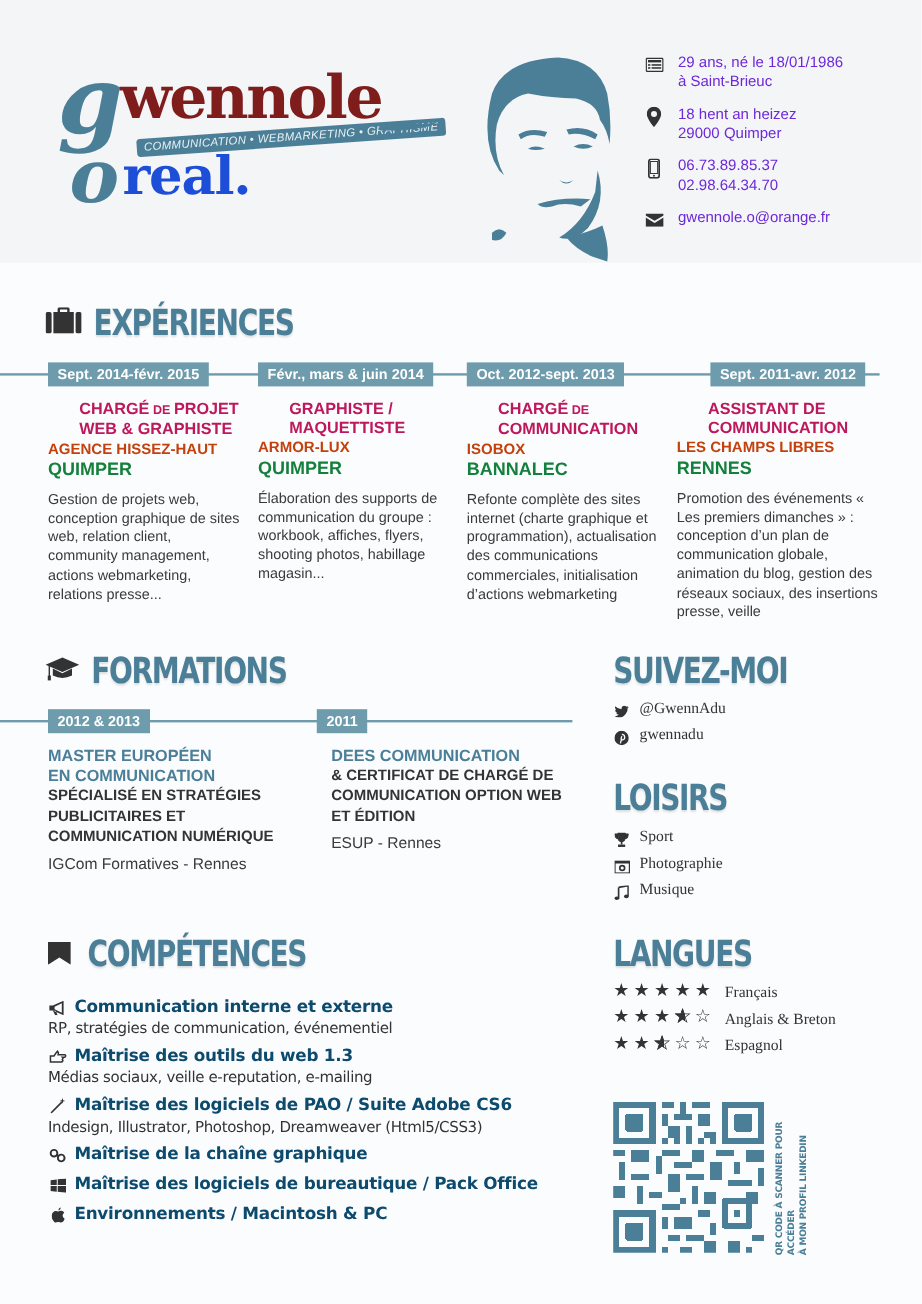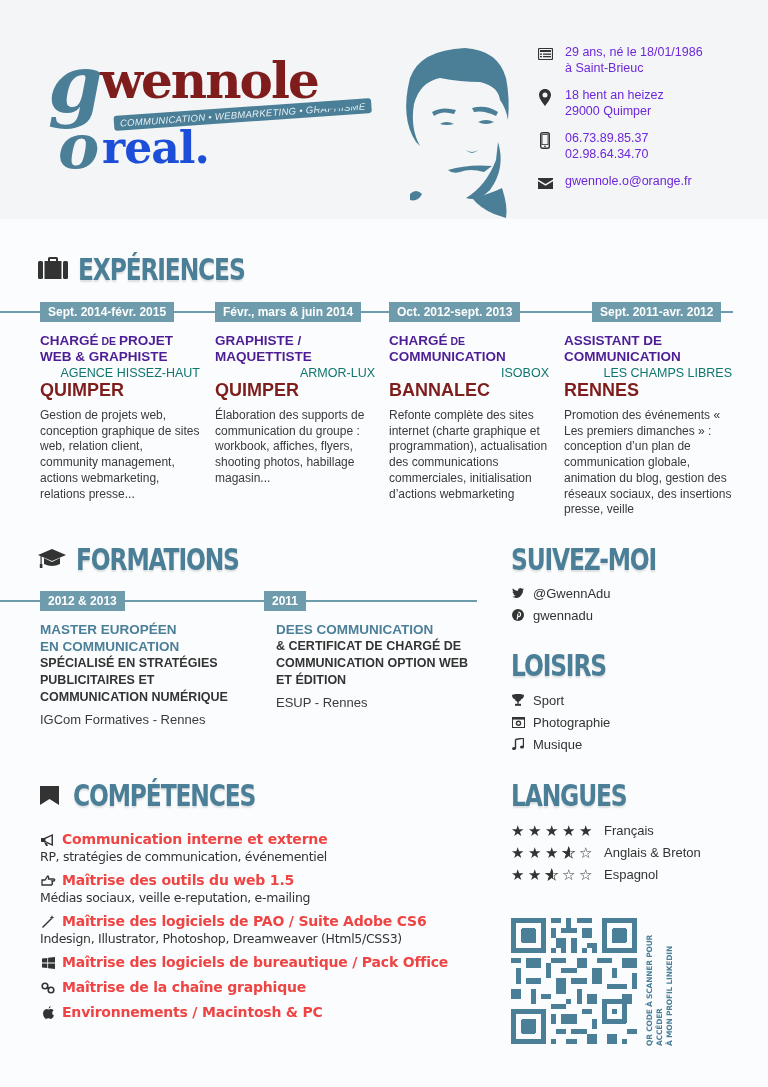--- a/index.html
+++ b/index.html
@@ -30,42 +30,42 @@
   .section-title { position:absolute; display:flex; align-items:center; }
   .section-title .t { font-family:"DejaVu Sans", sans-serif; font-weight:bold; color:#4b7f98; font-size:30px; letter-spacing:-1.5px; transform:scaleX(0.78); transform-origin:left center; white-space:nowrap; text-shadow:0 2px 2px rgba(0,0,0,0.12); }
   .section-title .si { margin-right:10px; }
 
   
   .tl-line { position:absolute; height:1.5px; background:#6e9cac; }
   .date-tag { position:absolute; height:20px; background:#6e9cac; color:#fff; font-weight:bold; font-size:12px; line-height:20px; padding:0 8px; white-space:nowrap; }
 
   
   .exp-col { position:absolute; top:333px; width:160px; }
-  .exp-col .role { color:#4c1d95; font-weight:bold; font-size:13.5px; line-height:16px; }
+  .exp-col .role { color:#be185d; font-weight:bold; font-size:13.5px; line-height:16px;margin-left:26px; }
   .exp-col .role small { font-size:10.5px; }
-  .exp-col .company { color:#0f766e; font-weight:normal; font-size:12.5px; line-height:17px;text-align:right; }
-  .exp-col .city { color:#7f1d1d; font-weight:bold; font-size:18px; line-height:17px; }
+  .exp-col .company { color:#c2410c; font-weight:bold; font-size:12.5px; line-height:17px; }
+  .exp-col .city { color:#15803d; font-weight:bold; font-size:15px; line-height:17px; }
   .exp-col .desc { margin-top:9px; font-size:12px; line-height:15.7px; color:#3a3a3a; }
 
   
   .form-col { position:absolute; top:621px; }
   .form-col .deg { color:#4b7f98; font-weight:bold; font-size:13.5px; line-height:17px; }
   .form-col .spec { color:#333; font-weight:bold; font-size:12.5px; line-height:17px; }
   .form-col .school { margin-top:6px; font-size:13px; color:#3a3a3a; }
 
   
   .comp { position:absolute; left:40px; top:830px; width:440px; }
   .comp-item { margin-bottom:6px; }
-  .comp-head { display:flex; align-items:center; color:#ef4444; font-weight:bold; font-size:14px; line-height:19px; font-family:"DejaVu Sans", sans-serif; letter-spacing:-0.2px; }
+  .comp-head { display:flex; align-items:center; color:#0c4a6e; font-weight:bold; font-size:14px; line-height:19px; font-family:"DejaVu Sans", sans-serif; letter-spacing:-0.2px; }
   .comp-head .ci { width:16px; margin-right:6px; display:flex; justify-content:center; align-items:center; }
   .comp-sub { font-family:"DejaVu Sans", sans-serif; font-size:12.5px; color:#333; line-height:16px; letter-spacing:-0.3px; }
 
   
   .side-list { position:absolute; left:511px; }
-  .side-item { display:flex; align-items:center; font-family:Liberation Sans, sans-serif; font-size:13px; color:#333; height:22px; }
+  .side-item { display:flex; font-family:Liberation Serif, serif; font-size:13px; color:#333; height:22px; }
   .side-item .sic { width:14px; margin-right:8px; display:flex; justify-content:center; align-items:center; }
   .stars { display:flex; margin-right:8px; }
   .star { font-size:15px; color:#333; width:17px; line-height:1; }
 
   .qr { position:absolute; left:511px; top:918px; width:126px; height:126px; }
   .qr-caption { position:absolute; left:645px; top:918px; width:30px; height:126px; }
   .qr-caption .rot { position:absolute; left:-48px; top:50px; width:126px; transform:rotate(-90deg); color:#4b7f98; font-family:"DejaVu Sans", sans-serif; font-weight:bold; font-size:7.5px; line-height:10px; letter-spacing:-0.2px; text-transform:uppercase; }
 </style>
 </head>
 <body>
@@ -242,56 +242,56 @@
       </div>
     <div class="comp-sub">RP, stratégies de communication, événementiel</div>
   </div>
   <div class="comp-item">
     <div class="comp-head">
         <span class="ci">
           <svg width="15" height="12" viewBox="0 0 15 12">
             <path d="M1 5 L4 5 L6 2 L7 1 Q8 2 7.5 4 L13 4 Q14.5 4.5 13 6 L11 6 Q12 7 11 8 Q12 9 10.5 10 L4 10 L1 10 Z" fill="none" stroke="#333" stroke-width="1.3"></path>
           </svg>
         </span>
-        <span>Maîtrise des outils du web 1.5</span>
+        <span>Maîtrise des outils du web 1.3</span>
       </div>
     <div class="comp-sub">Médias sociaux, veille e-reputation, e-mailing</div>
   </div>
   <div class="comp-item">
     <div class="comp-head">
         <span class="ci">
           <svg width="13" height="13" viewBox="0 0 13 13">
             <path d="M0 12 L9 3 L10 4 L1 13 Z" fill="#333"></path>
             <path d="M10 0 L10.6 1.8 L12.4 2.4 L10.6 3 L10 4.8 L9.4 3 L7.6 2.4 L9.4 1.8 Z" fill="#333"></path>
           </svg>
         </span>
         <span>Maîtrise des logiciels de PAO / Suite Adobe CS6</span>
       </div>
     <div class="comp-sub">Indesign, Illustrator, Photoshop, Dreamweaver (Html5/CSS3)</div>
-  </div>
-  <div class="comp-item" style="margin-top:6px;">
-    <div class="comp-head">
-        <span class="ci">
-          <svg width="13" height="12" viewBox="0 0 13 12">
-            <path d="M0 1.6 L5.3 0.9 L5.3 5.6 L0 5.6 Z M6.1 0.8 L13 0 L13 5.6 L6.1 5.6 Z M0 6.4 L5.3 6.4 L5.3 11.1 L0 10.4 Z M6.1 6.4 L13 6.4 L13 12 L6.1 11.2 Z" fill="#333"></path>
-          </svg>
-        </span>
-        <span>Maîtrise des logiciels de bureautique / Pack Office</span>
-      </div>
   </div>
   <div class="comp-item" style="margin-top:2px;">
     <div class="comp-head">
         <span class="ci">
           <svg width="14" height="12" viewBox="0 0 14 12">
             <circle cx="4" cy="4" r="2.8" fill="none" stroke="#333" stroke-width="1.6"></circle>
             <circle cx="10" cy="8" r="2.8" fill="none" stroke="#333" stroke-width="1.6"></circle>
             <path d="M5.5 5.5 L8.5 6.5" stroke="#333" stroke-width="1.6"></path>
           </svg>
         </span>
         <span>Maîtrise de la chaîne graphique</span>
+      </div>
+  </div>
+  <div class="comp-item" style="margin-top:6px;">
+    <div class="comp-head">
+        <span class="ci">
+          <svg width="13" height="12" viewBox="0 0 13 12">
+            <path d="M0 1.6 L5.3 0.9 L5.3 5.6 L0 5.6 Z M6.1 0.8 L13 0 L13 5.6 L6.1 5.6 Z M0 6.4 L5.3 6.4 L5.3 11.1 L0 10.4 Z M6.1 6.4 L13 6.4 L13 12 L6.1 11.2 Z" fill="#333"></path>
+          </svg>
+        </span>
+        <span>Maîtrise des logiciels de bureautique / Pack Office</span>
       </div>
   </div>
   <div class="comp-item" style="margin-top:6px;">
     <div class="comp-head">
         <span class="ci">
           <svg width="11" height="13" viewBox="0 0 11 13">
             <path d="M5.5 3.5 Q7 2.6 8.5 3 Q10 3.4 10.6 4.6 Q9 5.6 9.2 7.4 Q9.4 9 11 9.6 Q10.2 11.8 8.8 12.6 Q7.8 13.2 6.8 12.6 Q5.5 12 4.2 12.6 Q3.2 13.2 2.2 12.4 Q0 10.4 0 7.4 Q0 4.6 2.2 3.4 Q3.6 2.8 5.5 3.5 Z M5.6 2.8 Q5.6 0.8 7.6 0 Q7.8 2.2 5.6 2.8 Z" fill="#333"></path>
           </svg>
         </span>
         <span>Environnements  / Macintosh &amp; PC</span>

